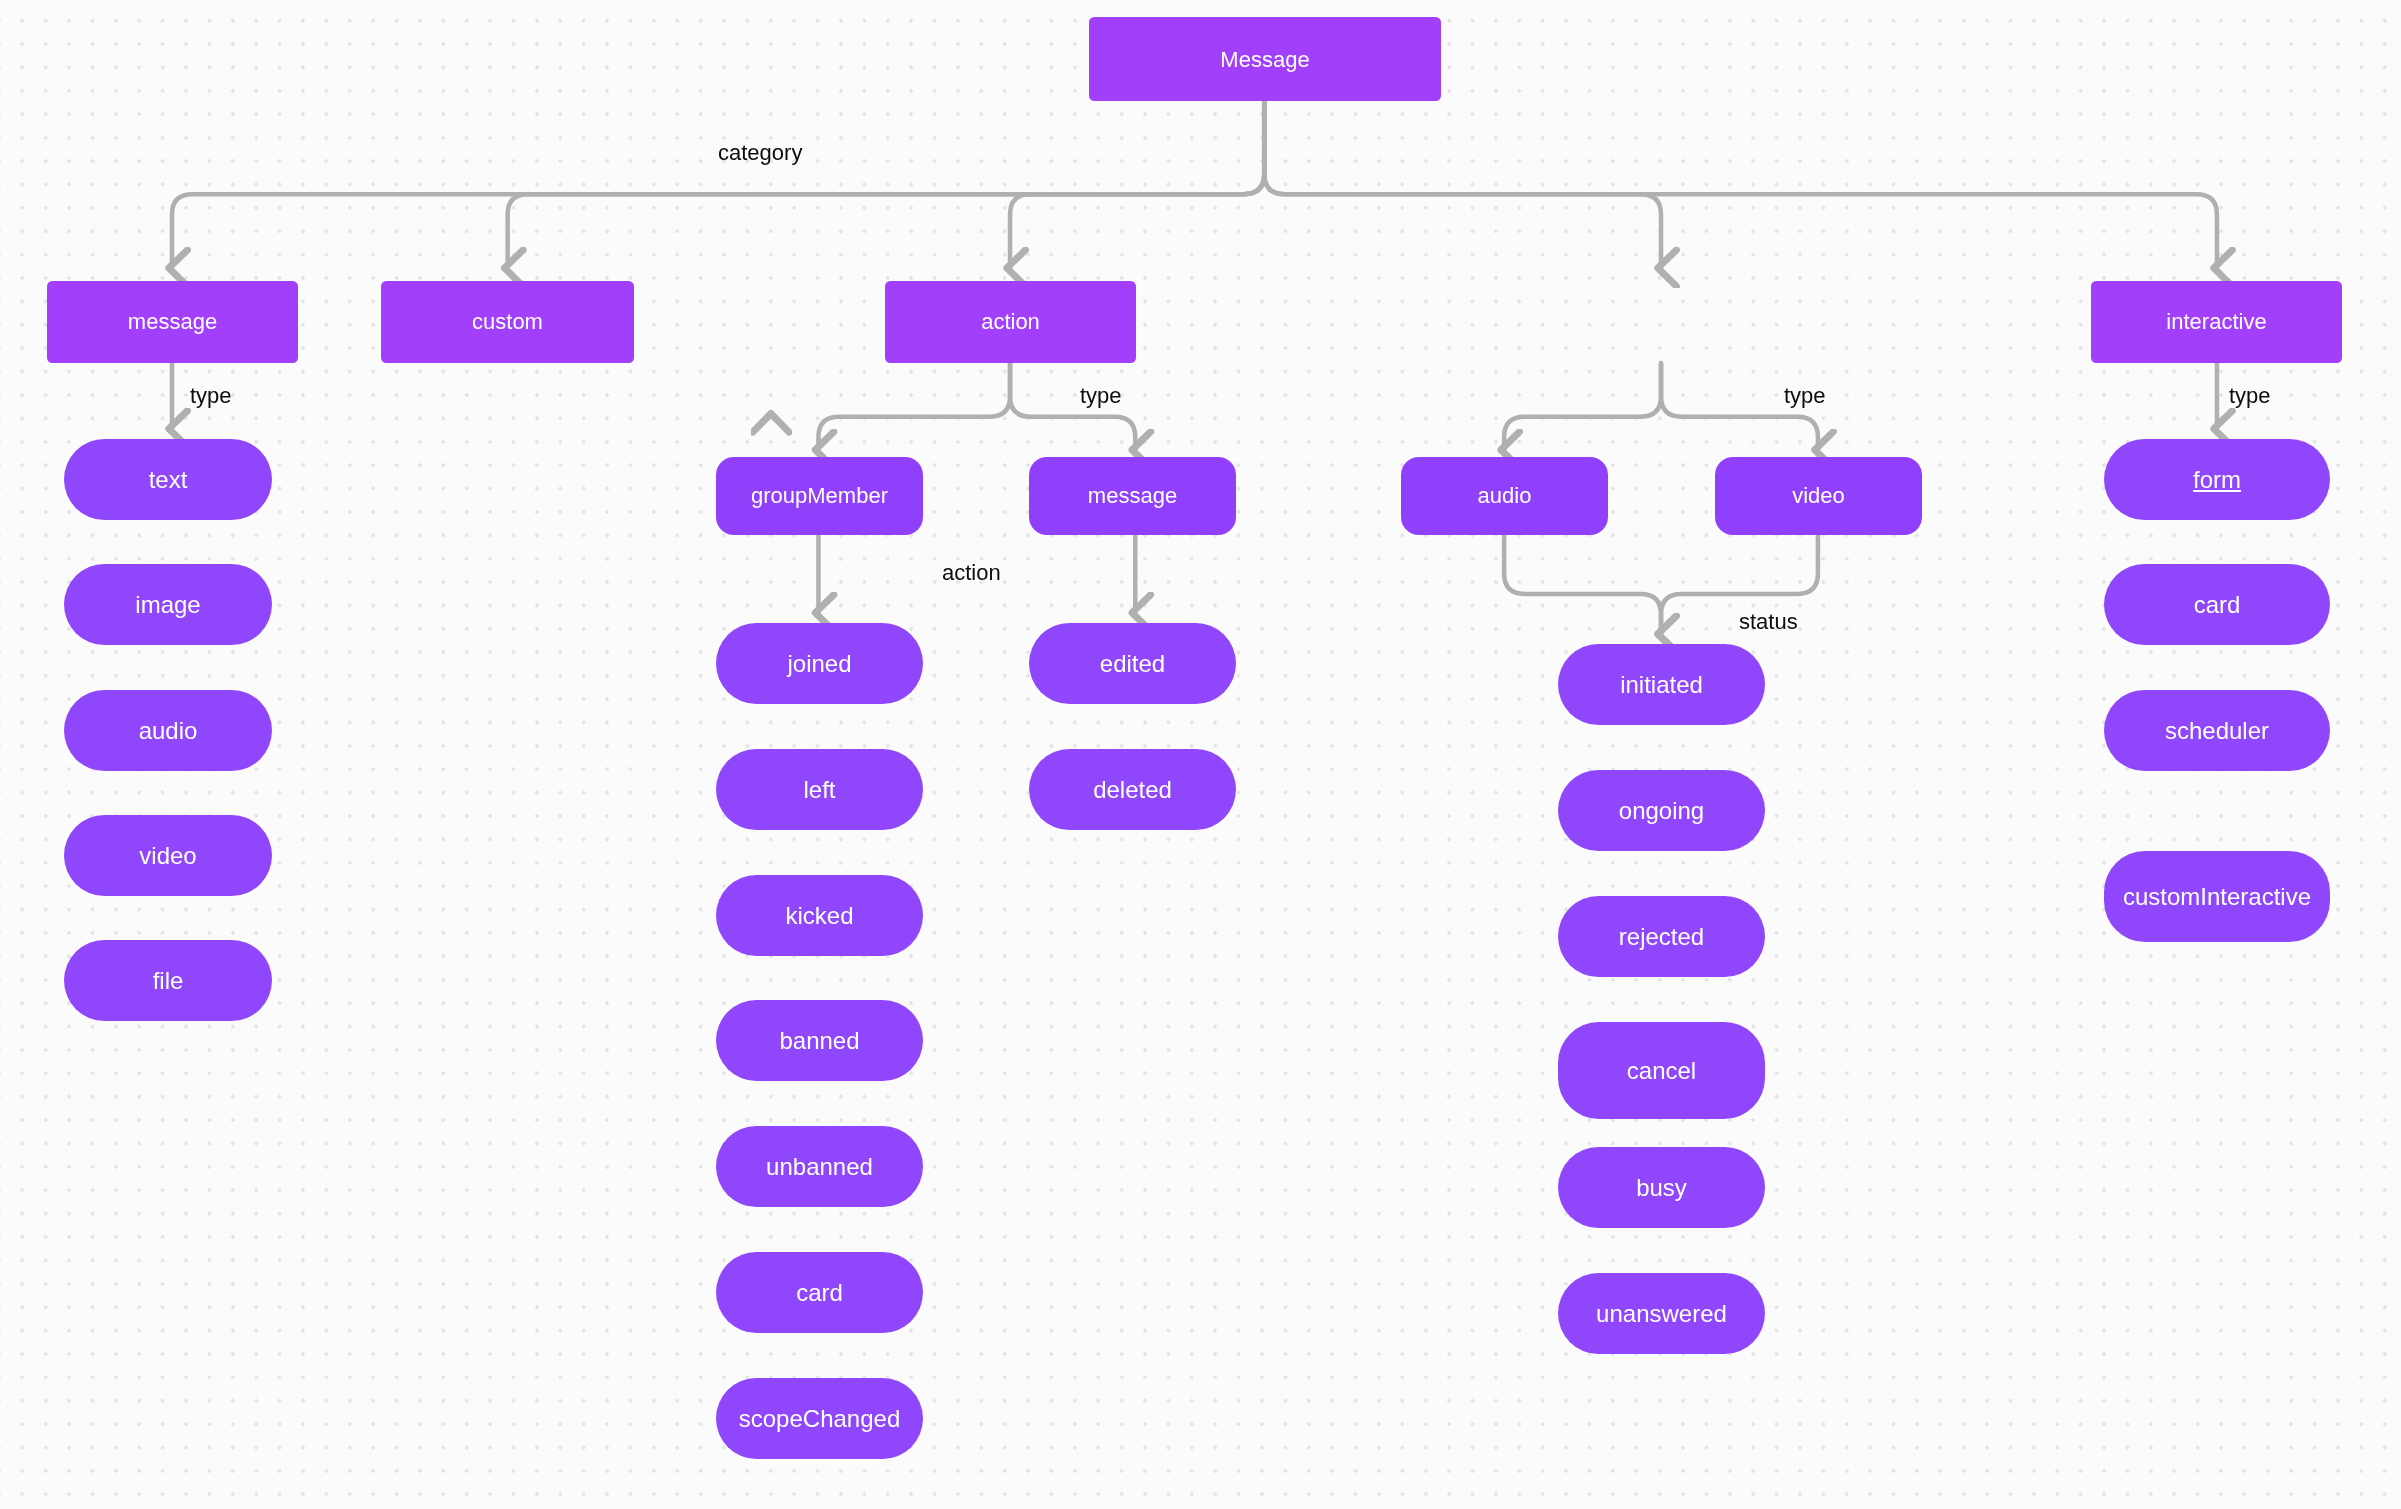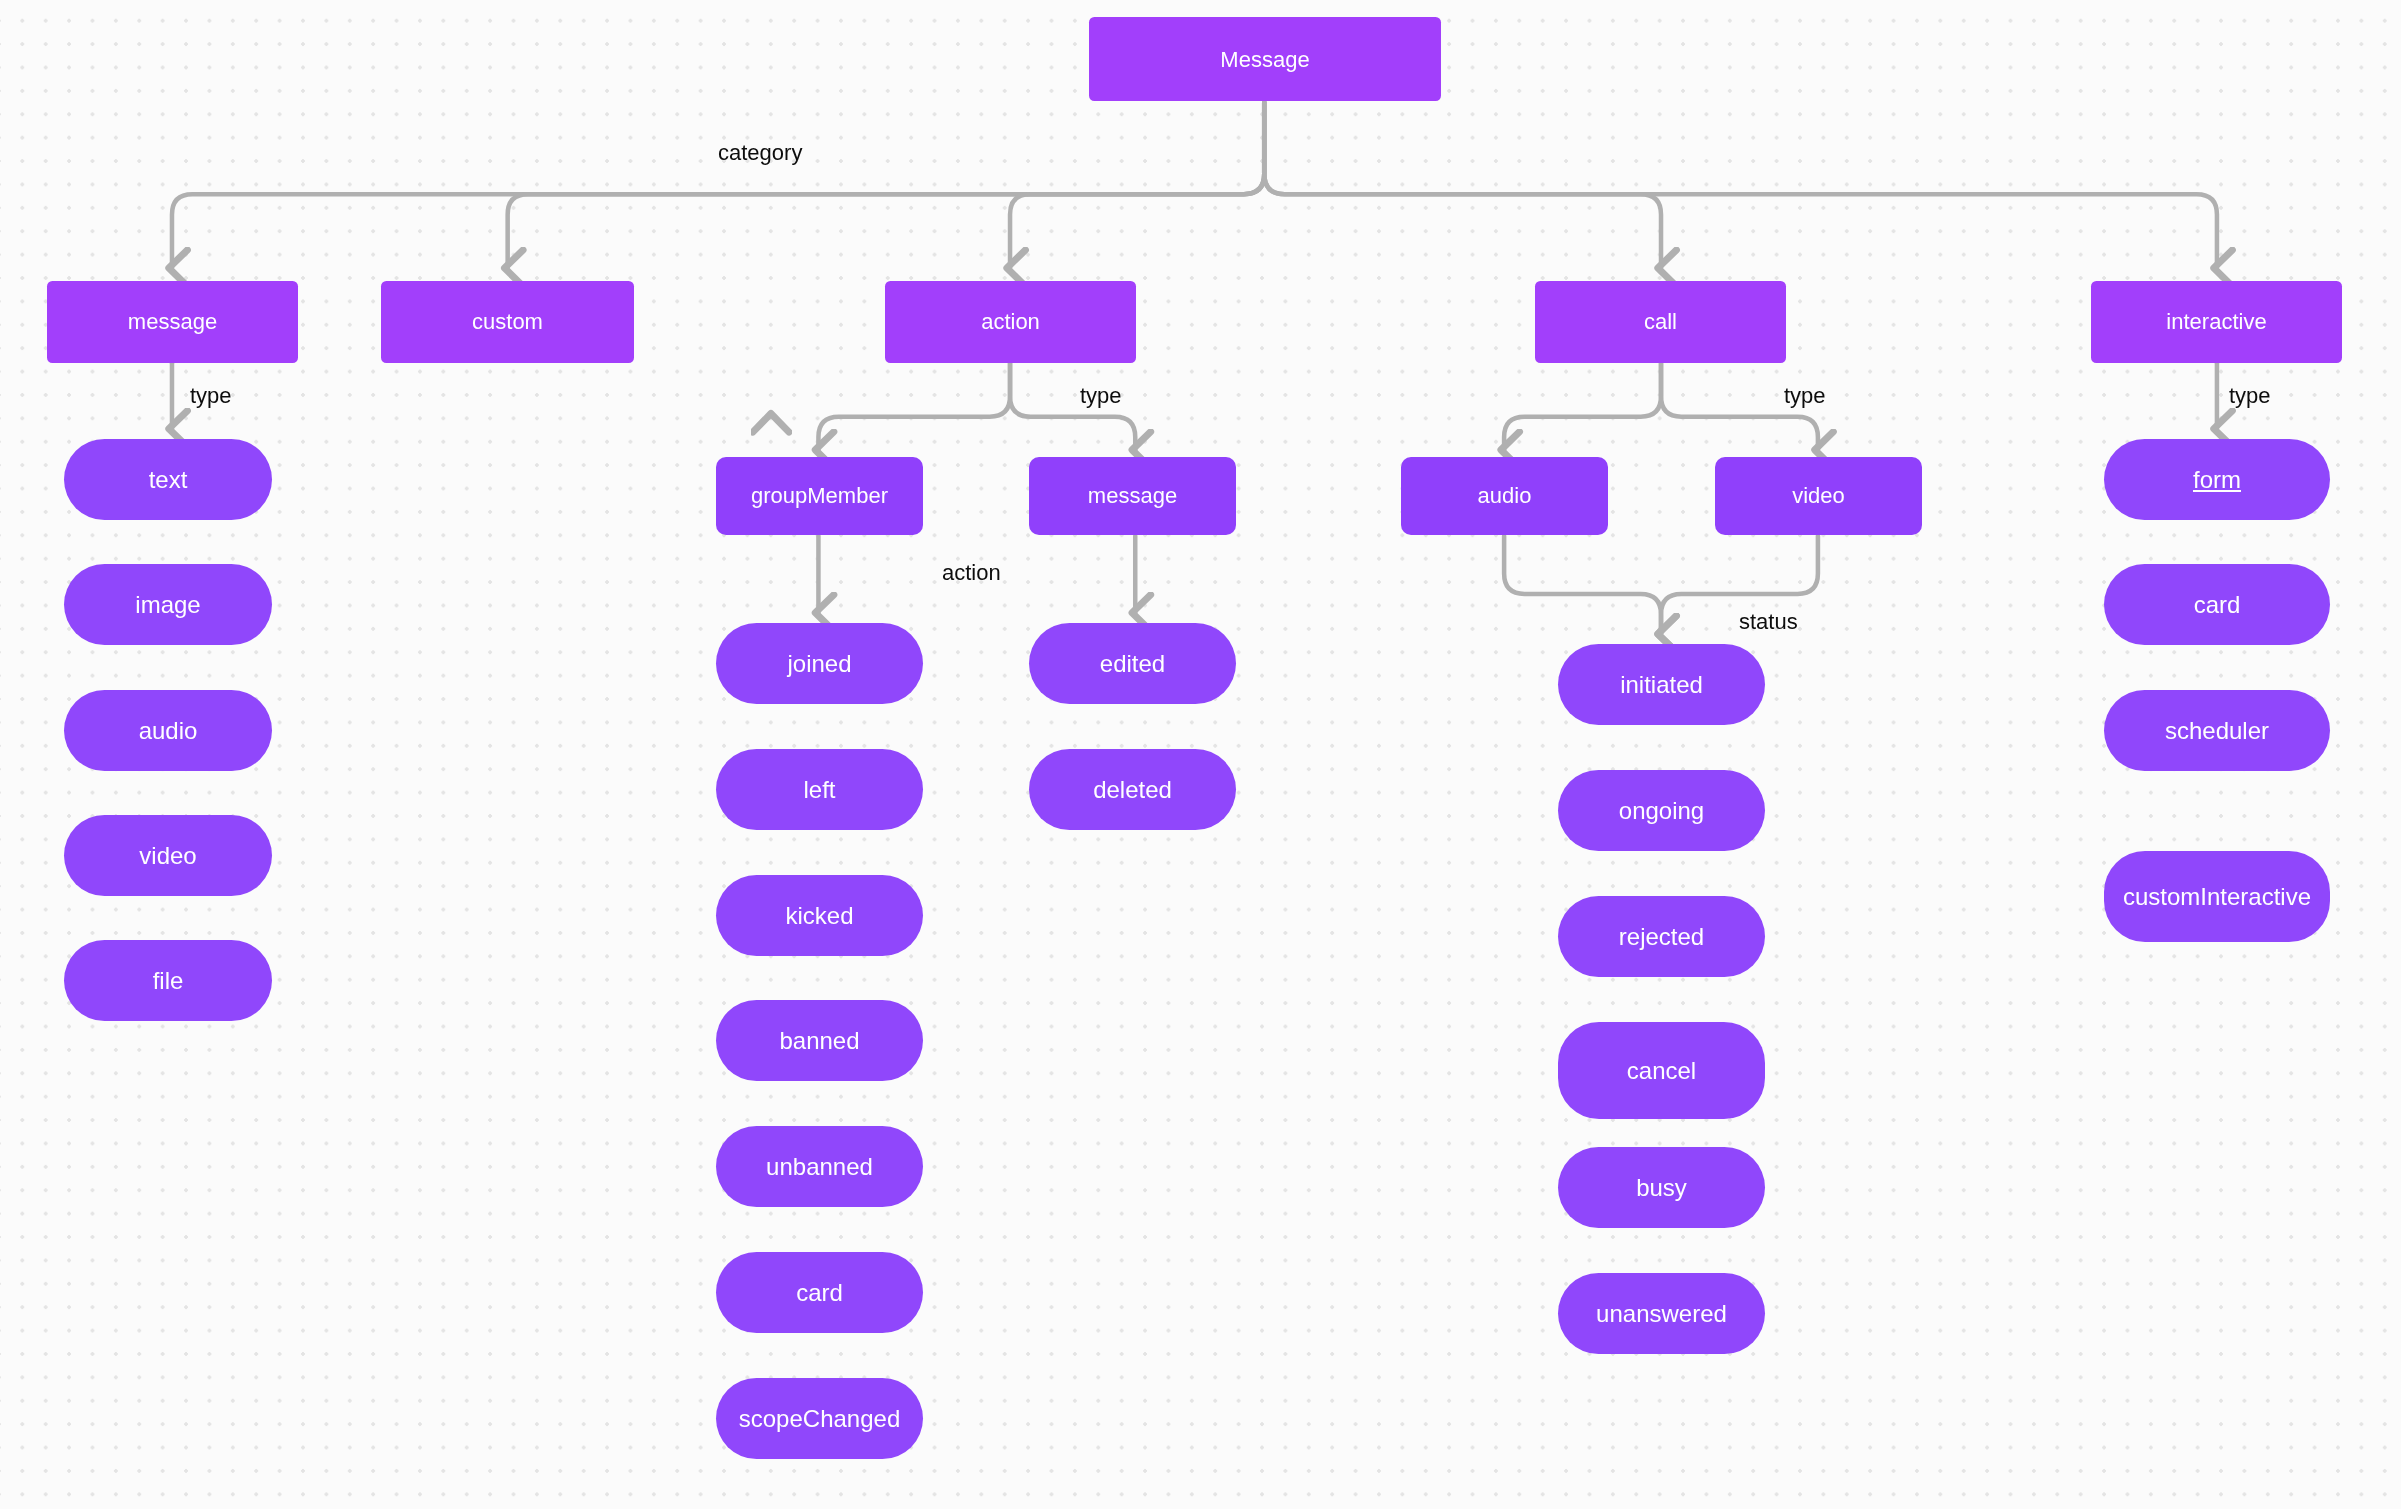--- a/index.html
+++ b/index.html
@@ -45,21 +45,21 @@
     border-radius: 5.3px;
     font-size: 22px;
   }
   .node.cat {
     background: #a23ffb;
     border-radius: 5.3px;
     font-size: 22px;
   }
   .node.sub {
     background: #9040fb;
-    border-radius: 10px;
+    border-radius: 18px;
     font-size: 22px;
   }
   .node.leaf {
     background: #9047fb;
     border-radius: 41px;
     font-size: 24px;
   }
   .edge-label {
     position: absolute;
     color: #0d0d0d;
@@ -122,23 +122,20 @@
 
   <div class="node cat" style="left:47px; top:281px; width:251px; height:82px;">
     <span>message</span>
   </div>
   <div class="node cat" style="left:381px; top:281px; width:253px; height:82px;">
     <span>custom</span>
   </div>
   <div class="node cat" style="left:885px; top:281px; width:251px; height:82px;">
     <span>action</span>
   </div>
-  <div class="node cat" style="left:1535px; top:281px; width:251px; height:82px;">
-    <span>call</span>
-  </div>
   <div class="node cat" style="left:2091px; top:281px; width:251px; height:82px;">
     <span>interactive</span>
   </div>
 
   <div class="node leaf" style="left:64px; top:439px; width:208px; height:81px;">
     <span>text</span>
   </div>
   <div class="node leaf" style="left:64px; top:564px; width:208px; height:81px;">
     <span>image</span>
   </div>

